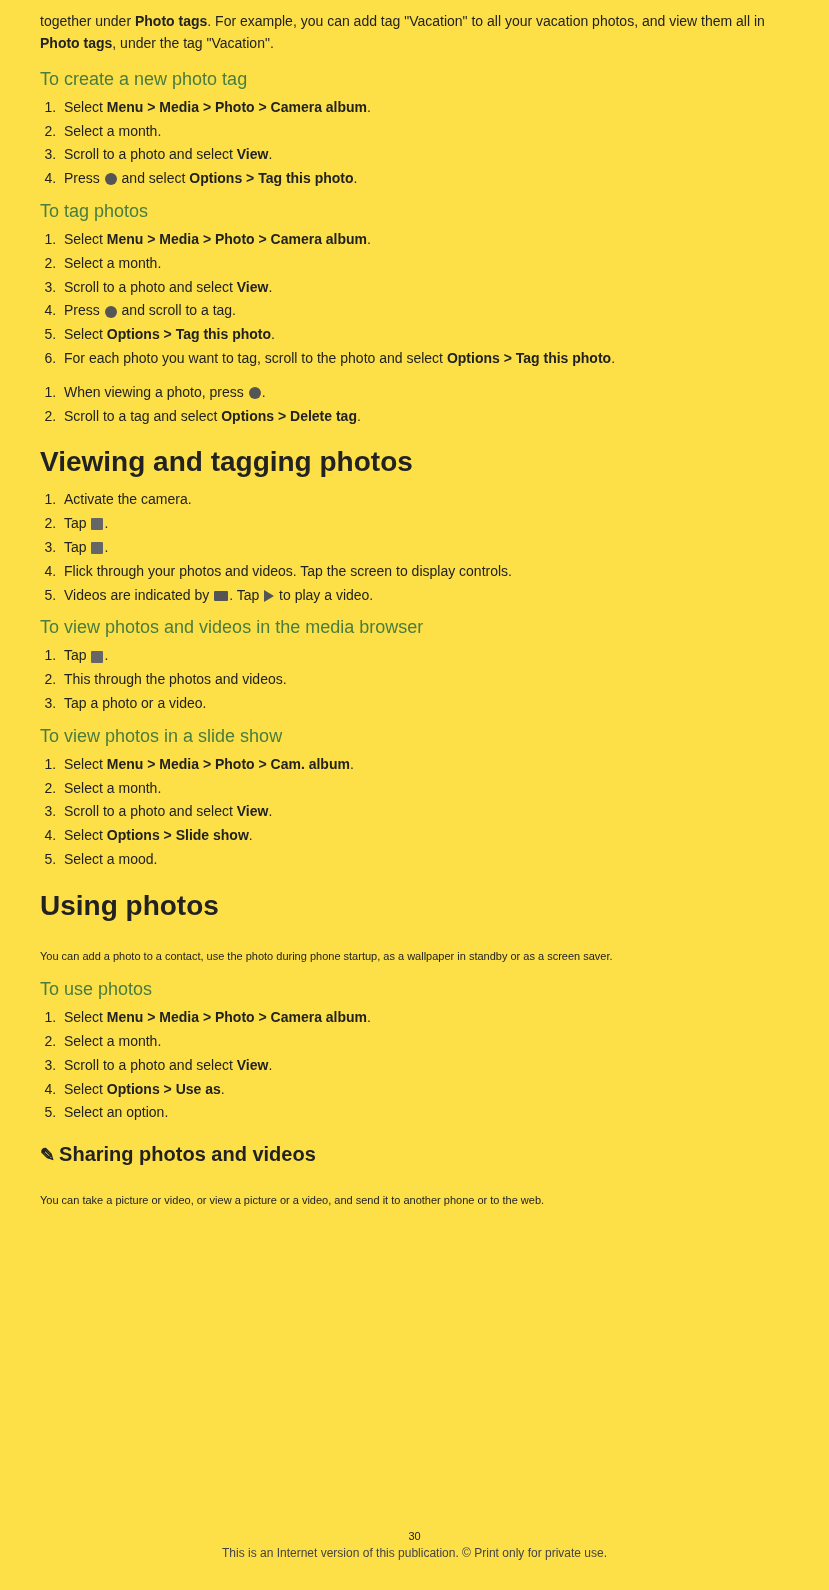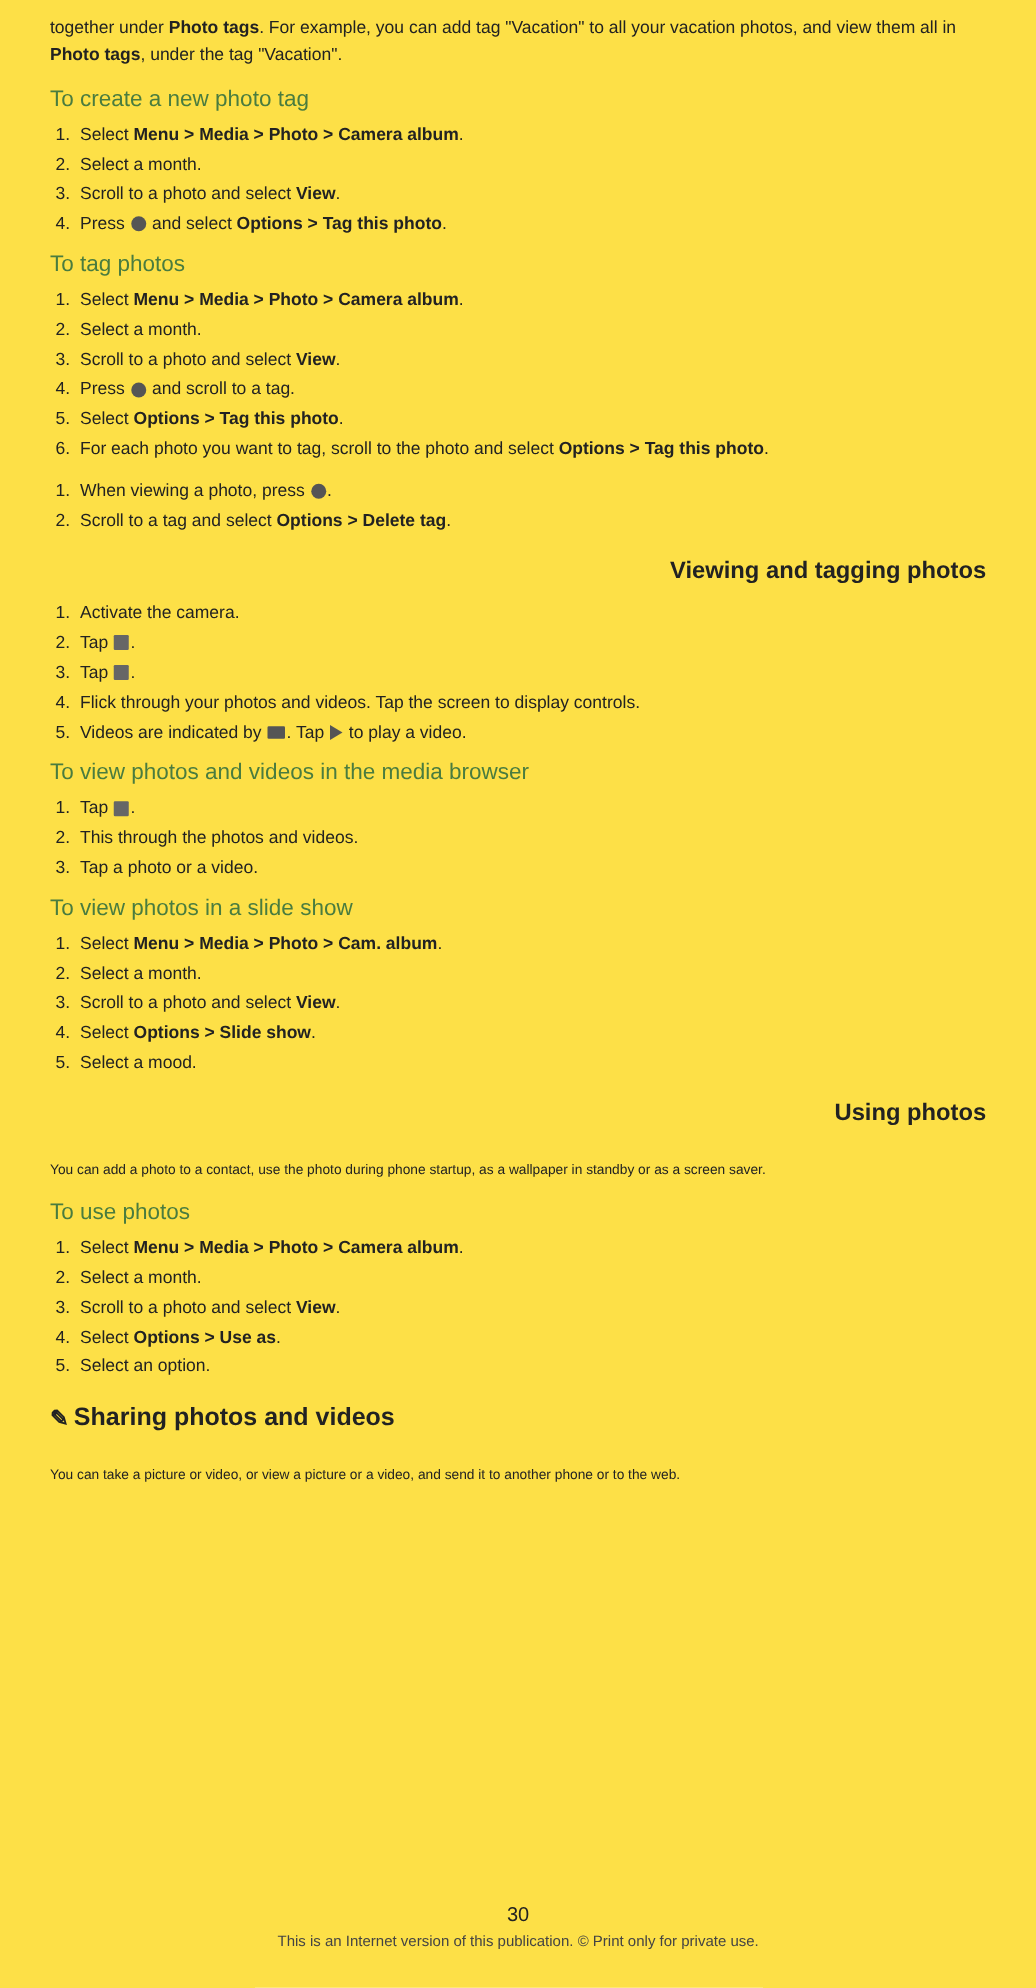--- a/index.html
+++ b/index.html
@@ -26,26 +26,25 @@
       color: #222;
     }
     .section-heading {
       color: #4a7c3f;
       font-size: 18px;
       font-weight: normal;
       margin-bottom: 6px;
       margin-top: 14px;
     }
     .section-title-large {
-      font-size: 19px;
+      font-size: 28px;
       font-weight: bold;
       color: #222;
       margin-top: 18px;
       margin-bottom: 10px;
-      text-align: right;
     }
     ol {
       margin-left: 20px;
       margin-bottom: 10px;
     }
     ol li {
       font-size: 14px;
       line-height: 1.7;
       color: #222;
       padding-left: 4px;
@@ -111,21 +110,21 @@
       margin-bottom: 6px;
     }
     .page-footer {
       position: absolute;
       bottom: 30px;
       left: 0;
       width: 829px;
       text-align: center;
     }
     .page-number {
-      font-size: 16px;
+      font-size: 11px;
       color: #222;
       margin-bottom: 4px;
     }
     .footer-note {
       font-size: 12px;
       color: #444;
     }
     .section-gap { margin-top: 0; }
   </style>
 </head>

